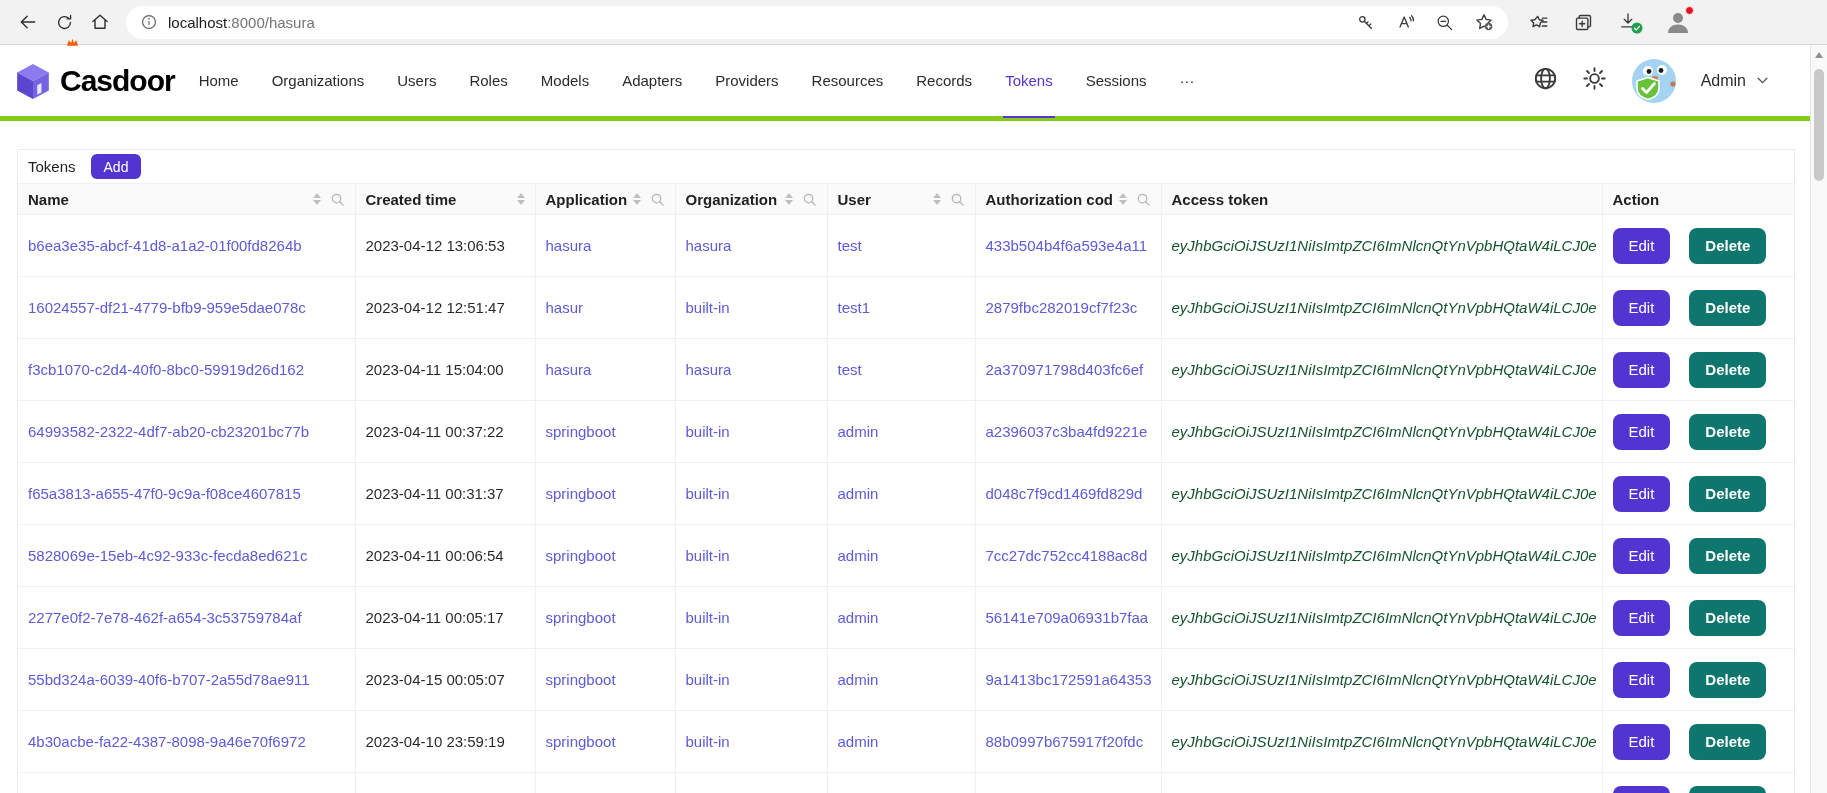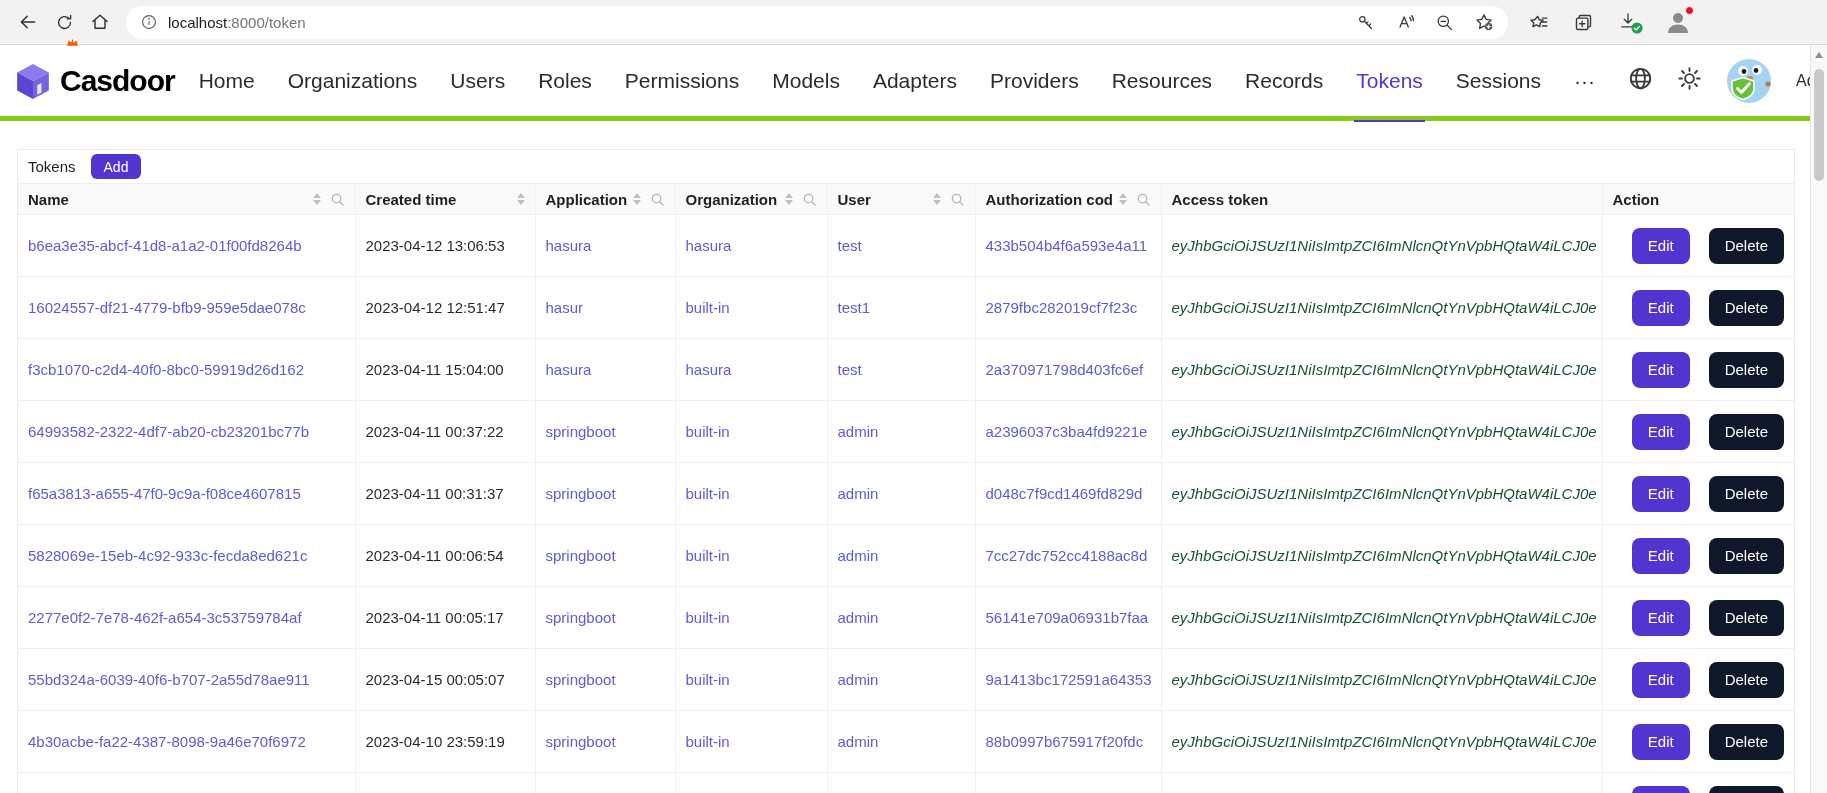--- a/index.html
+++ b/index.html
@@ -24,21 +24,21 @@
   .profile-dot { position:absolute; top:-2px; right:-2px; width:9px; height:9px; border-radius:50%;
     background:#e81123; border:1.5px solid #f2f2f2; }
 
   
   .navbar { height:76px; background:#fff; border-bottom:5px solid #84cc16;
     display:flex; align-items:center; padding-left:14px; position:relative; }
   .brand { display:flex; align-items:center; gap:8px; margin-right:24px; cursor:pointer; }
   .brand-name { font-size:30px; font-weight:bold; color:#000; letter-spacing:-1px; position:relative; }
   .crown { position:absolute; top:-7px; left:66px; }
   .nav-items { display:flex; align-items:center; }
-  .nav-item { font-size:21px; color:#2b2b2b; padding:29px 0; margin-right:33px;
+  .nav-item { font-size:15px; color:#2b2b2b; padding:29px 0; margin-right:33px;
     position:relative; cursor:pointer; white-space:nowrap; }
   .nav-item.active { color:#5734d3; }
   .nav-item.active::after { content:""; position:absolute; left:-2px; right:-2px; bottom:0;
     height:2px; background:#5734d3; }
   .nav-right { margin-left:auto; display:flex; align-items:center; gap:24px; margin-right:58px; }
   .nav-right .ic svg { stroke:#3a3a3a; fill:none; stroke-width:1.8; stroke-linecap:round; }
   .admin-wrap { display:flex; align-items:center; gap:10px; cursor:pointer; }
   .admin-label { font-size:16px; color:#2b2b2b; }
 
   
@@ -61,25 +61,25 @@
   .caret { width:0; height:0; border-left:4px solid transparent; border-right:4px solid transparent; }
   .caret.up { border-bottom:5px solid #bfbfbf; margin-bottom:2px; }
   .caret.down { border-top:5px solid #bfbfbf; }
   .search-svg { cursor:pointer; }
 
   tbody td { height:62px; border-bottom:1px solid #f0f0f0; border-right:1px solid #f0f0f0;
     padding:0 10px; font-size:15px; color:rgba(0,0,0,0.85); white-space:nowrap; overflow:hidden; }
   tbody td:last-child { border-right:none; }
   .link { color:#5d5bd5; cursor:pointer; }
   .token { color:#14532d;font-style:italic; }
-  .action-wrap { display:flex; align-items:center; gap:19px;justify-content:flex-end; }
+  .action-wrap { display:flex; align-items:center; gap:19px; }
   .btn { border:none; height:36px; border-radius:8px; color:#fff; font-size:15px;
     padding:0 16px; cursor:pointer; font-family:inherit; }
   .btn.primary { background:#5234d0; }
-  .btn.danger { background:#0f172a; }
+  .btn.danger { background:#0f766e;font-weight:bold; }
 
   
   .scrollbar { position:absolute; top:45px; right:0; bottom:0; width:17px;
     background:#f9f9f9; border-left:1px solid #e5e5e5; z-index:9; }
   .sb-arrow { width:0; height:0; border-left:4px solid transparent; border-right:4px solid transparent;
     border-bottom:6px solid #8f8f8f; margin:7px auto 0 auto; }
   .sb-thumb { position:absolute; top:24px; left:3px; width:10px; height:112px;
     background:#c9c9c9; border-radius:5px; }
 </style>
 </head>
@@ -103,21 +103,21 @@
         <path d="M6 10v9.5h12V10"></path>
       </svg>
   </div>
 
   <div class="url-pill">
     <svg width="18" height="18" viewBox="0 0 24 24" fill="none" stroke="#5f6368" stroke-width="1.6">
         <circle cx="12" cy="12" r="8.6"></circle>
         <line x1="12" y1="11" x2="12" y2="16"></line>
         <circle cx="12" cy="7.6" r="0.4" fill="#5f6368"></circle>
       </svg>
-    <span class="url-text"><span class="url-host">localhost</span><span class="url-rest">:8000/token</span></span>
+    <span class="url-text"><span class="url-host">localhost</span><span class="url-rest">:8000/hasura</span></span>
     <span class="pill-icons">
       <svg width="19" height="19" viewBox="0 0 24 24">
           <circle cx="8" cy="8" r="3.4"></circle>
           <path d="M10.5 10.5 19.5 19.5 M16.2 16.2l2.3-2.3 M13.2 13.2l2 -2"></path>
         </svg>
       <svg width="20" height="20" viewBox="0 0 24 24">
           <path d="M6 18 11 6l5 12 M7.7 14h6.6"></path>
           <path d="M17.5 6.5a5.5 5.5 0 0 1 1.8 4 M20 4.5a9 9 0 0 1 2.2 6"></path>
         </svg>
       <svg width="19" height="19" viewBox="0 0 24 24">
@@ -174,21 +174,20 @@
     <svg class="crown" width="13" height="8" viewBox="0 0 14 8">
         <polygon points="1,8 3,2 5.5,5 7,0.5 8.5,5 11,2 13,8" fill="#ff5a00"></polygon>
       </svg>
   </div>
 
   <div class="nav-items">
       <div class="nav-item"><span>Home</span></div>
       <div class="nav-item"><span>Organizations</span></div>
       <div class="nav-item"><span>Users</span></div>
       <div class="nav-item"><span>Roles</span></div>
-      <div class="nav-item"><span>Permissions</span></div>
       <div class="nav-item"><span>Models</span></div>
       <div class="nav-item"><span>Adapters</span></div>
       <div class="nav-item"><span>Providers</span></div>
       <div class="nav-item"><span>Resources</span></div>
       <div class="nav-item"><span>Records</span></div>
       <div class="nav-item active"><span>Tokens</span></div>
       <div class="nav-item"><span>Sessions</span></div>
       <div class="nav-item"><span>···</span></div>
     </div>
 

